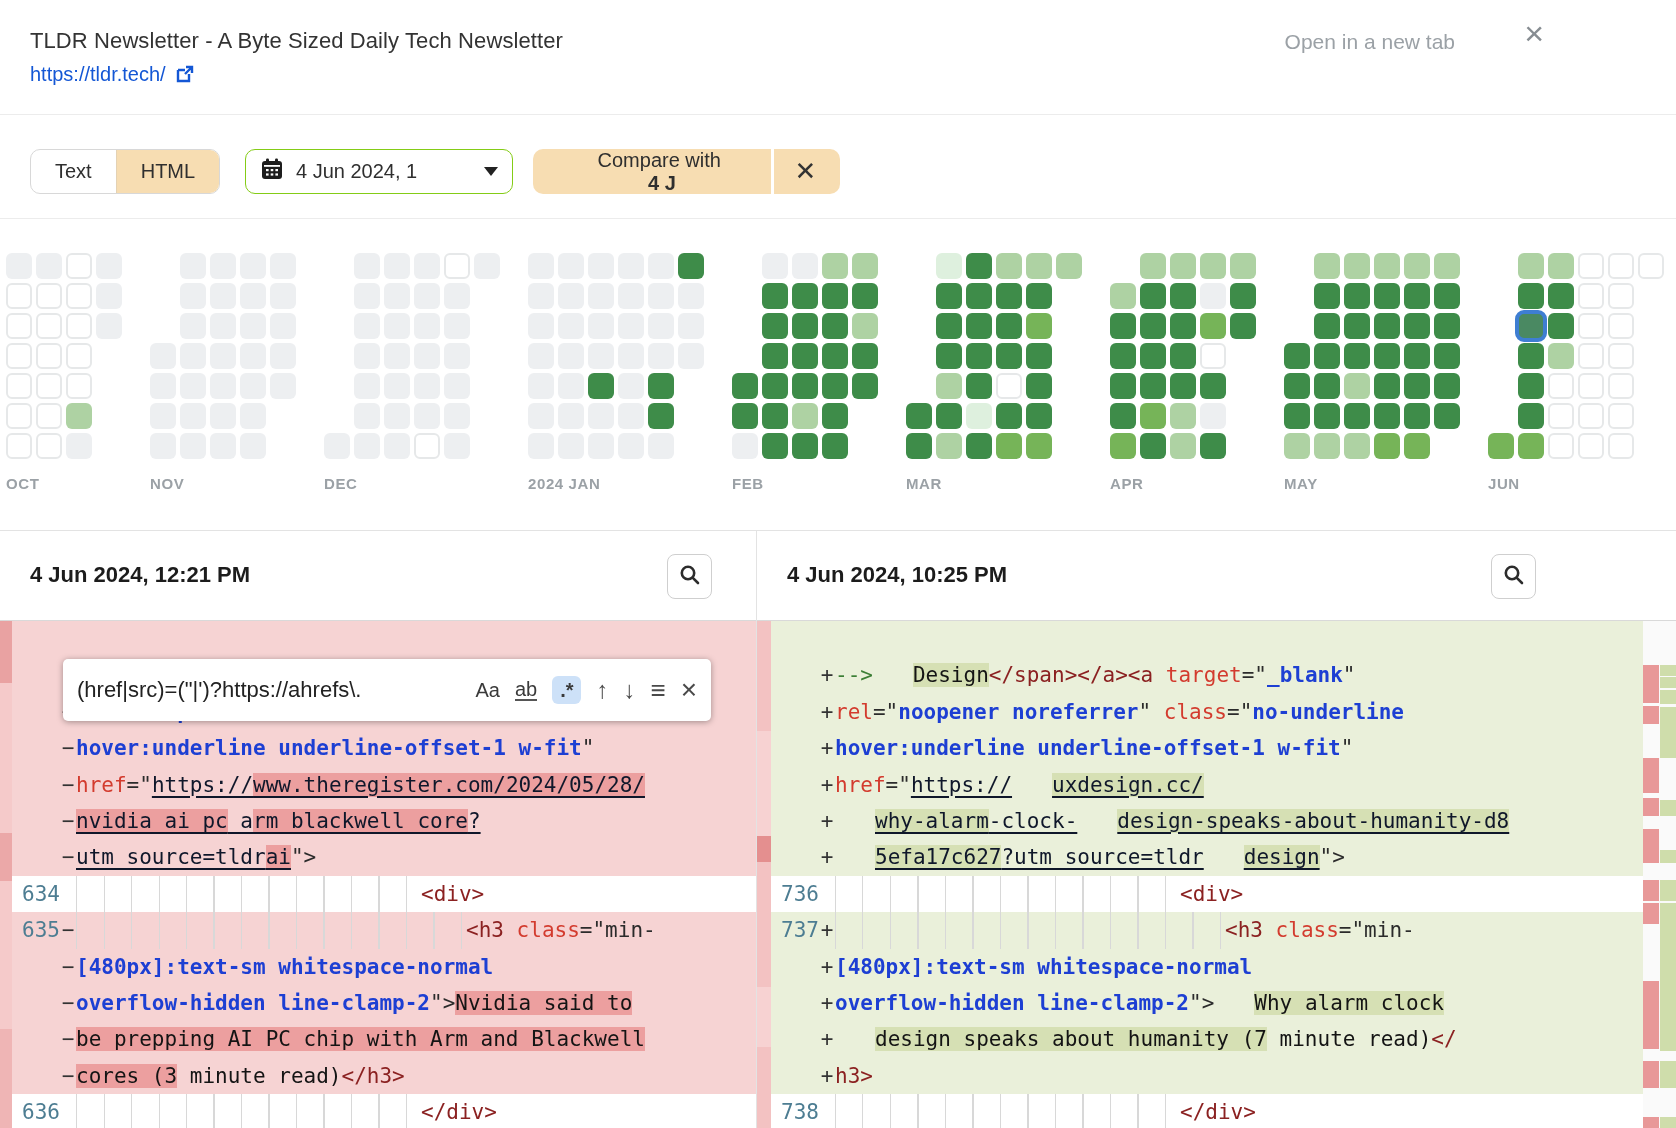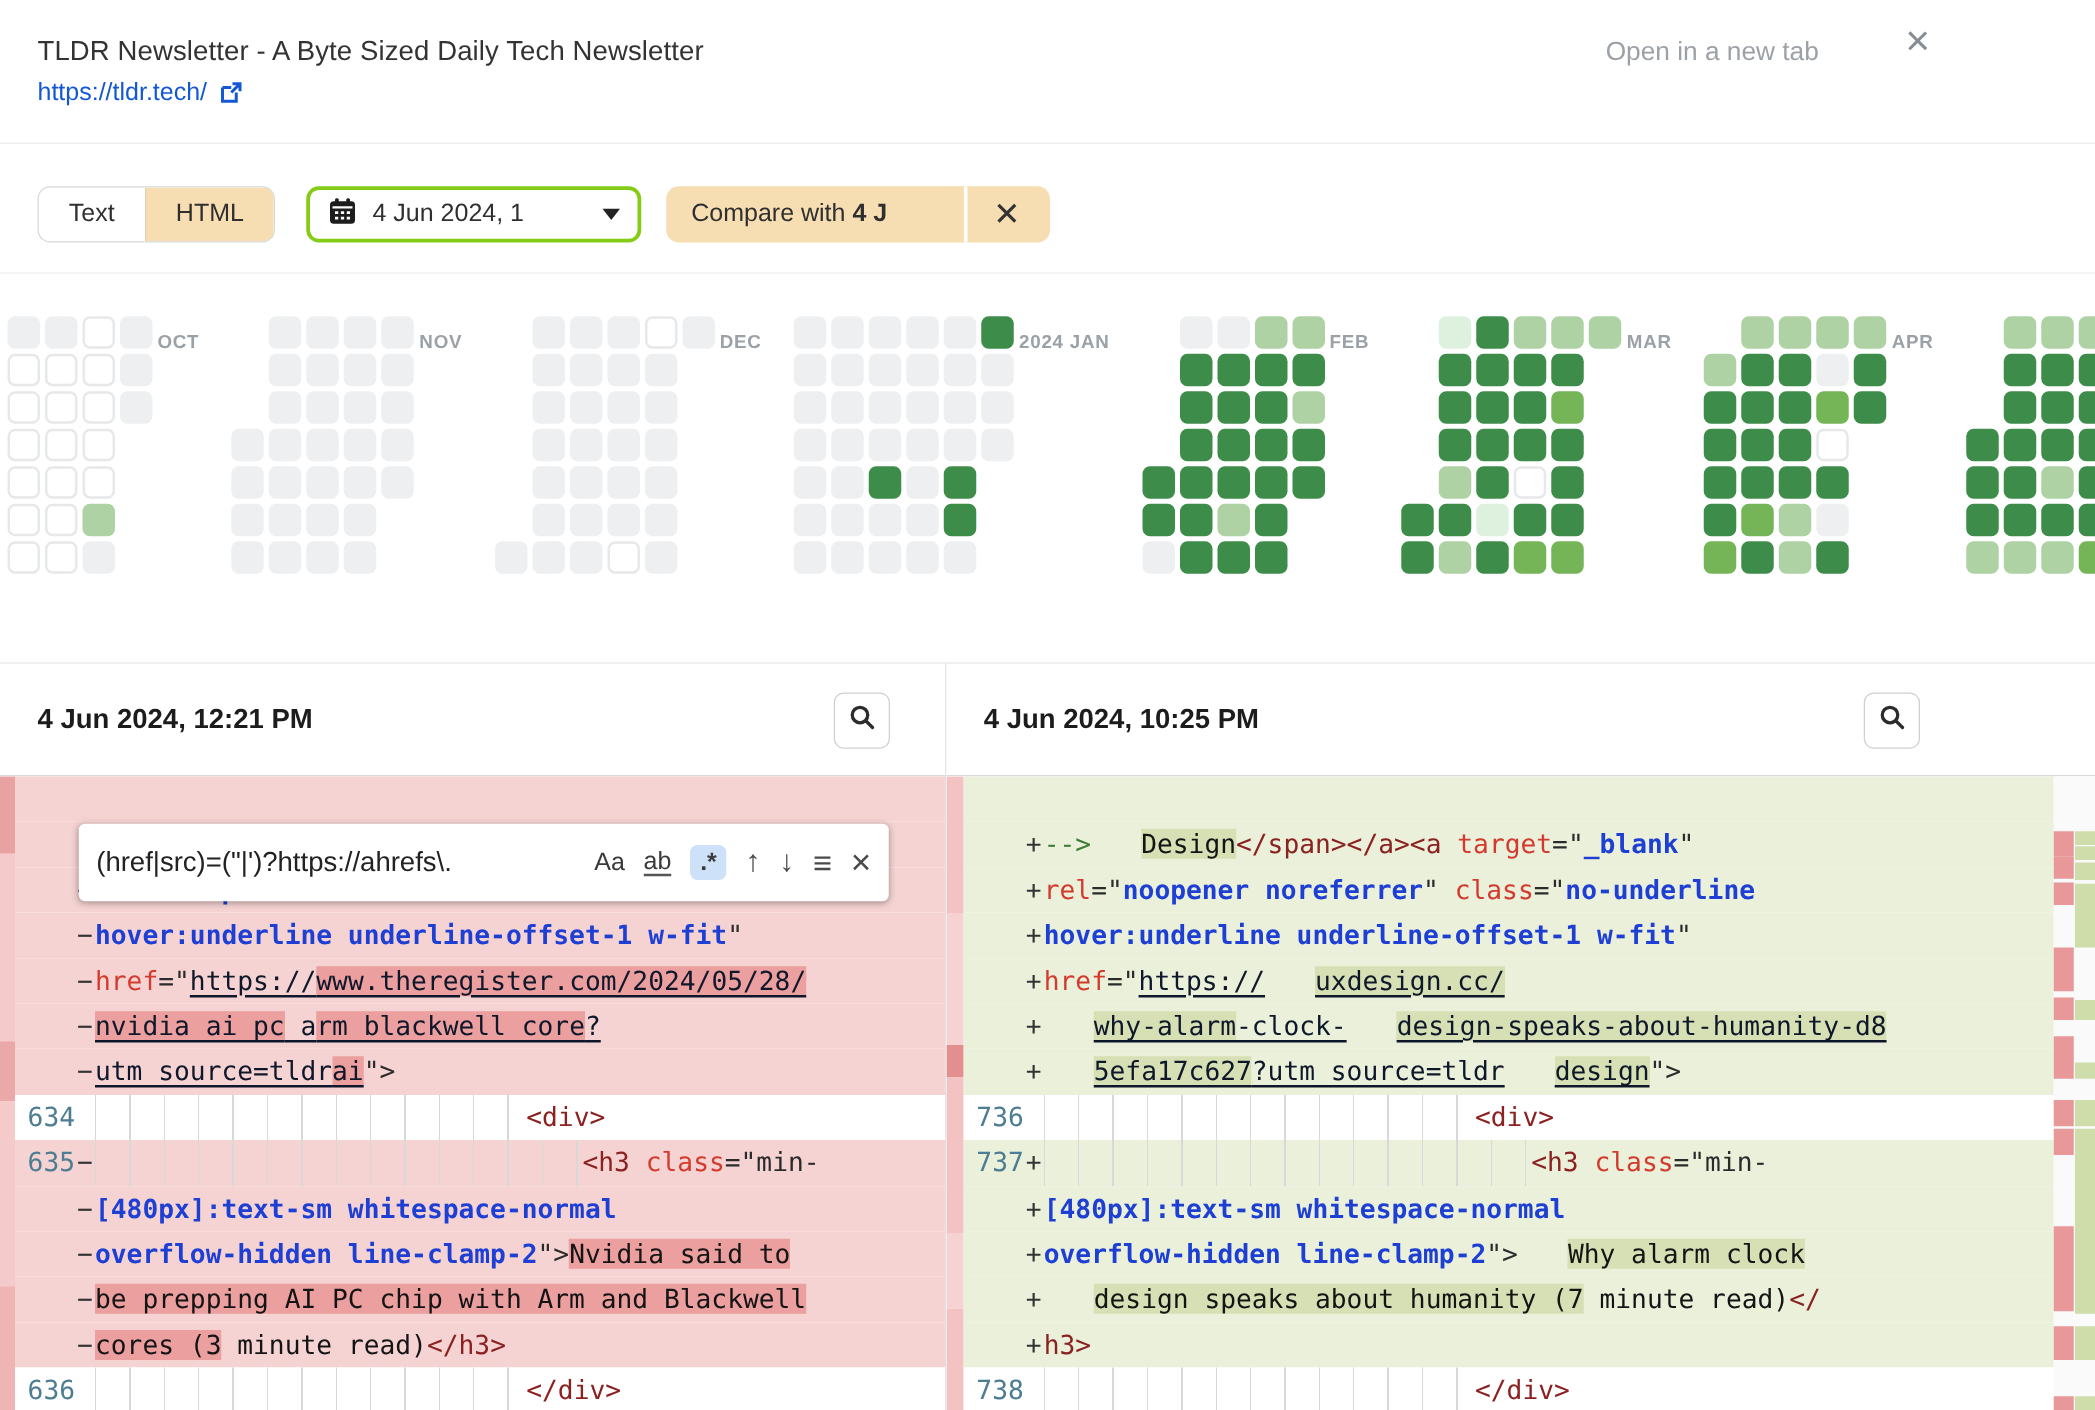--- a/index.html
+++ b/index.html
@@ -16,40 +16,40 @@
   .open-tab { position:absolute; right:221px; top:30px; font-size:21px; color:#9ba1a6; cursor:pointer; }
   .hdr-close { position:absolute; right:132px; top:16px; font-size:34px; color:#878d92; cursor:pointer; line-height:1; }
 
   
   .tbar { position:absolute; top:122px; left:0; right:0; height:97px; border-bottom:1px solid #ececec; background:#fff; }
   .btn, .seg { position:absolute; top:27px; height:45px; border-radius:10px; font-size:20px; color:#2f2f2f; }
   .seg { left:30px; display:flex; border:1px solid #d8d8d8; overflow:hidden; background:#fff; }
   .seg-opt { padding:0 24px; display:flex; align-items:center; cursor:pointer; }
   .seg-opt.sel { background:#f7ddb2; }
   .seg-opt + .seg-opt { border-left:1px solid #e4d2b4; }
-  .date-btn { left:245px; width:268px; border:3px solid #84cc16; background:#fff; display:flex; align-items:center; padding:0 14px; gap:12px; cursor:pointer; }
+  .date-btn { left:245px; width:268px; border:1px solid #84cc16; background:#fff; display:flex; align-items:center; padding:0 14px; gap:12px; cursor:pointer; }
   .date-txt { position:relative; flex:1; white-space:nowrap; overflow:hidden; }
   .date-txt::after { content:""; position:absolute; right:0; top:0; bottom:0; width:26px; background:linear-gradient(to right, rgba(255,255,255,0), #fff); }
   .caret { width:0; height:0; border-left:7px solid transparent; border-right:7px solid transparent; border-top:9px solid #222; }
   .cmp-btn { left:533px; width:307px; background:#f7ddb2; display:flex; align-items:stretch; cursor:pointer; overflow:hidden; }
-  .cmp-label { display:flex; align-items:center; padding:0 0 0 20px; white-space:pre; position:relative; width:238px; overflow:hidden; }
+  .cmp-label { display:flex; align-items:center; padding:0 0 0 20px; white-space:pre; position:relative; width:238px; overflow:hidden;flex-direction:column; }
   .cmp-label b { font-weight:bold; }
   .cmp-label::after { content:""; position:absolute; right:0; top:0; bottom:0; width:22px; background:linear-gradient(to right, rgba(247,221,178,0), #f7ddb2); }
   .cmp-x { width:66px; display:flex; align-items:center; justify-content:center; border-left:3px solid #fff; font-size:26px; color:#333; }
   .toggle { position:absolute; left:872px; top:159px; width:46px; height:27px; border-radius:14px; background:#389a4d; cursor:pointer; }
   .toggle .knob { position:absolute; top:3.5px; left:22px; width:20px; height:20px; border-radius:50%; background:#fff; }
   .beautify-lbl { position:absolute; left:932px; top:160px; font-size:21px; color:#141414; }
   .amount-lbl { position:absolute; left:1115px; top:160px; font-size:21px; color:#b4b9bc; }
   .grad-bar { position:absolute; left:1390px; top:165px; width:148px; height:14px; border-radius:7px;
     background:linear-gradient(to right,#f6faf6,#9dc79a 45%,#256d2a); }
 
   
   .hm-wrap { position:absolute; top:219px; left:0; right:0; height:312px; border-bottom:1px solid #e3e3e3; background:#fff; overflow:hidden; }
   .hm { position:absolute; left:4px; top:32px; display:flex; }
-  .hm-month { margin-right:24px; display:flex; flex-direction:row; }
+  .hm-month { margin-right:24px; display:flex; flex-direction:column; }
   .hm-cols { display:flex; }
   .hm-col { display:flex; flex-direction:column; }
   .hm-cell { width:26px; height:26px; border-radius:6px; margin:2px; }
   .hm-n { visibility:hidden; }
   .hm-e { background:#edeff1; }
   .hm-w { background:#fff; border:2px solid #e6e8e9; }
   .hm-t { background:#def0de; }
   .hm-l { background:#aed2a3; }
   .hm-m { background:#76b458; }
   .hm-d { background:#3e8c49; }

